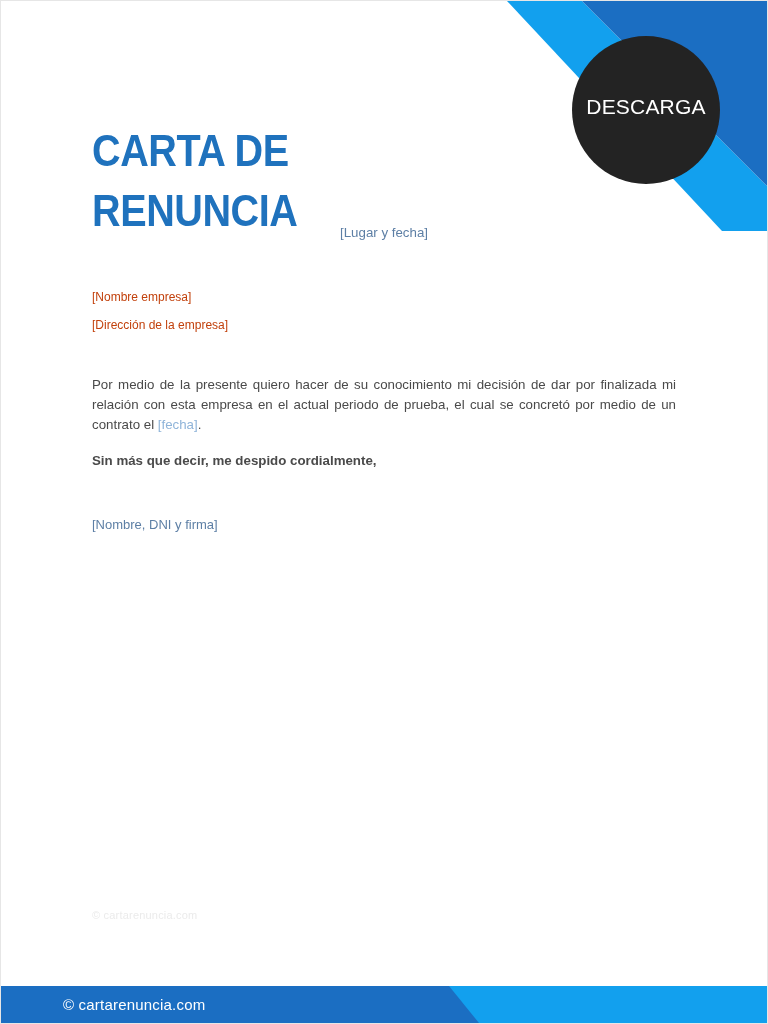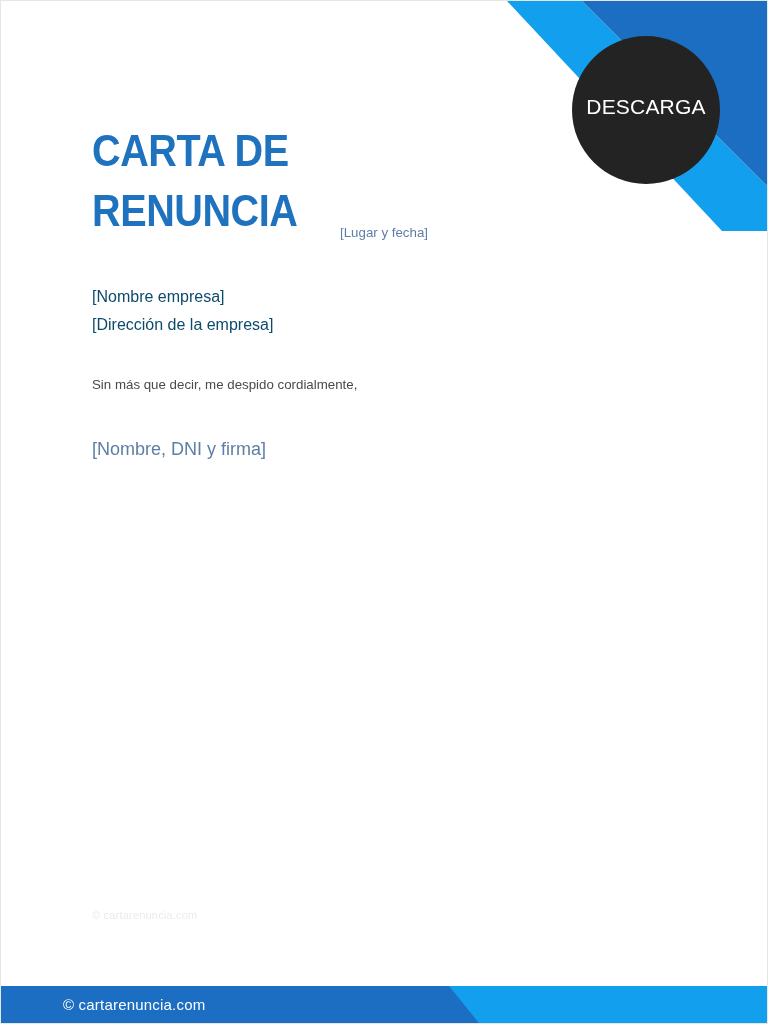--- a/index.html
+++ b/index.html
@@ -95,38 +95,38 @@
   }
 
   .place-date {
     text-align: center;
     color: #5d7fa5;
     margin: 0 0 44px 0;
     font-size: 13.3px;
   }
 
   .addr-line {
-    color: #0c4a6e;
+    color: #c2410c;
     margin: 0 0 8px 0;
-    font-size: 16px;
+    font-size: 12px;
   }
   .addr-block { margin-bottom: 40px; }
 
   .para {
     margin: 0 0 16px 0;
     text-align: justify;
     color: #4a4a4a;
   }
-  .para.last { margin-bottom: 0; }
+  .para.last { margin-bottom: 0; font-weight: bold; }
   .ph { color: #8fb4d9; }
 
   .signature {
     margin-top: 44px;
     color: #5d7fa5;
-    font-size: 18px;
+    font-size: 13px;
   }
 
   
   .watermark {
     position: absolute;
     left: 91px;
     top: 908px;
     font-size: 11px;
     color: #ebebeb;
     letter-spacing: 0.2px;
@@ -179,20 +179,21 @@
   <div class="letter">
 
     <p class="place-date">[Lugar y fecha]</p>
 
     <div class="addr-block">
       <p class="addr-line">[Nombre empresa]</p>
       <p class="addr-line">[Dirección de la empresa]</p>
     </div>
 
 
+    <p class="para"><span>Por medio de la presente quiero hacer de su conocimiento mi decisión de dar por finalizada mi relación con esta empresa en el actual periodo de prueba, el cual se concretó por medio de un contrato el </span><span class="ph">[fecha]</span><span>.</span></p>
 
 
 
     <p class="para last">Sin más que decir, me despido cordialmente,</p>
 
     <p class="signature">[Nombre, DNI y firma]</p>
   </div>
 
   <div class="watermark">© cartarenuncia.com</div>
 

